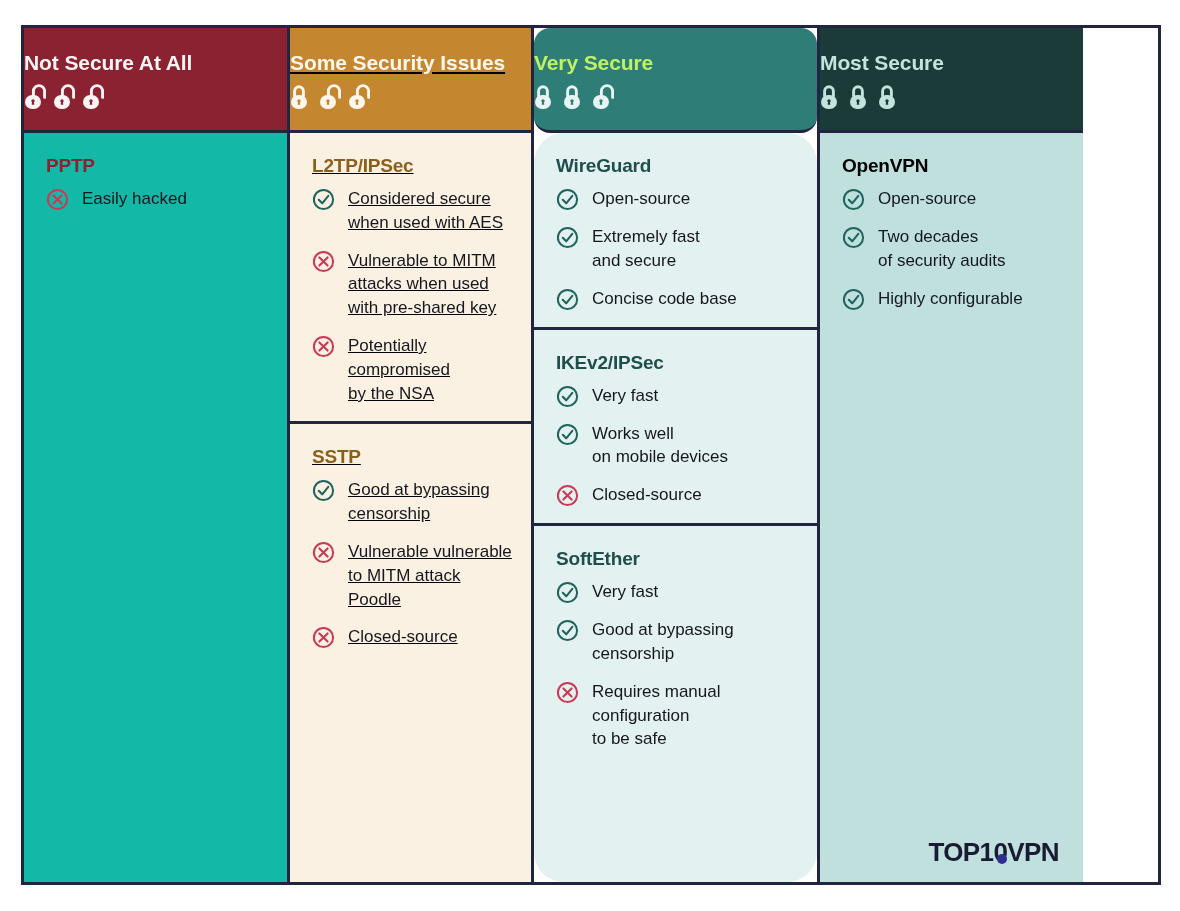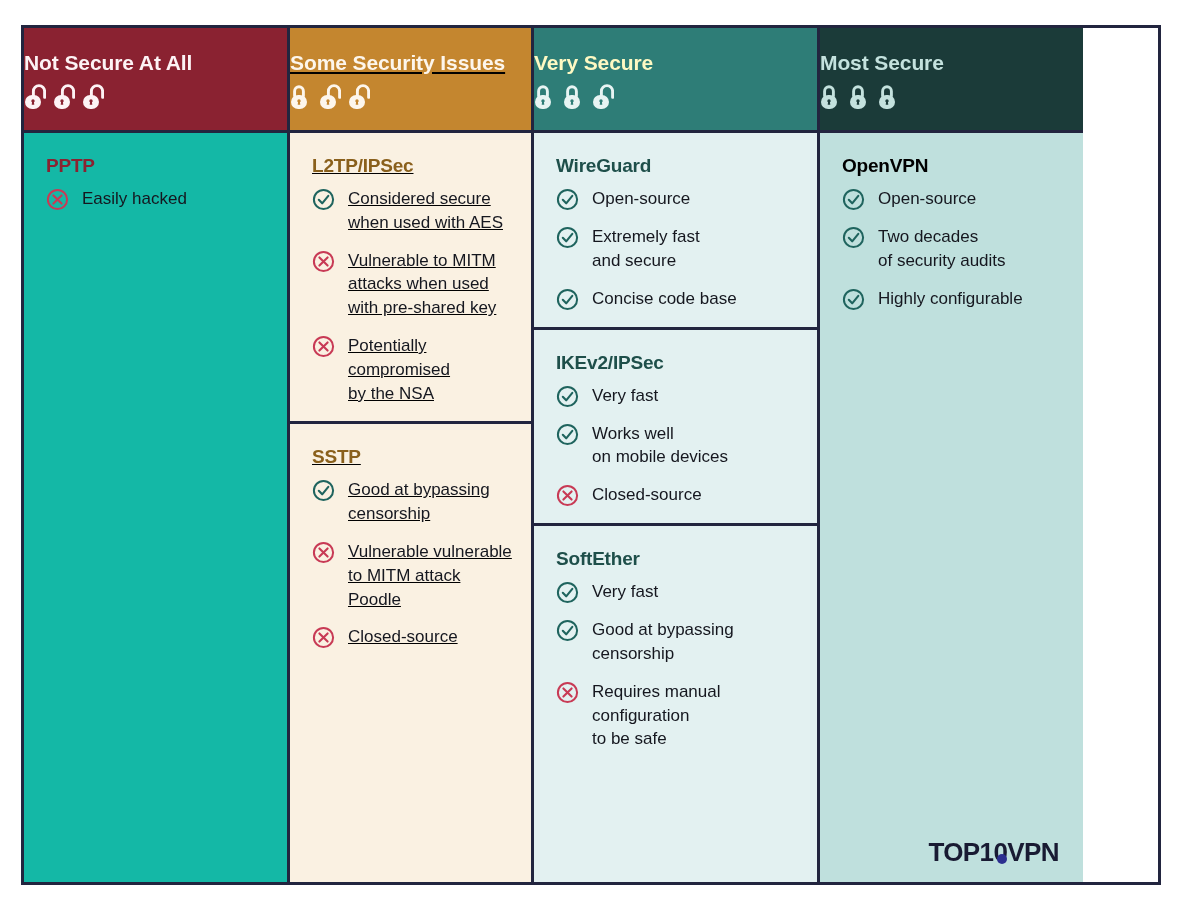--- a/index.html
+++ b/index.html
@@ -93,22 +93,22 @@
 
   
   .col-1 .col-head { background: #8a2231; color: #fdf3f5; }
   .col-1 .col-body { background: #14b8a6; }
   .col-1 .sec-title { color: #8a2231; }
 
   .col-2 .col-head { background: #c4862f; color: #fdf6ec; }
   .col-2 .col-body { background: #faf1e2; }
   .col-2 .sec-title { color: #8a601c; }
 
-  .col-3 .col-head { background: #2e7d77; color: #fef9c3; }
-  .col-3 .col-body { background: #e3f1f1; }
+  .col-3 .col-head { background: #2e7d77; color: #bef264; border-radius: 16px; }
+  .col-3 .col-body { background: #e3f1f1; border-radius: 30px; }
   .col-3 .sec-title { color: #1e4f4a; }
 
   .col-4 .col-head { background: #1b3b39; color: #c4e2de; }
   .col-4 .col-body { background: #bfe0dd; }
   .col-4 .sec-title { color: #000000; }
 
   .logo-wrap {
     margin-top: auto;
     display: flex;
     justify-content: flex-end;

